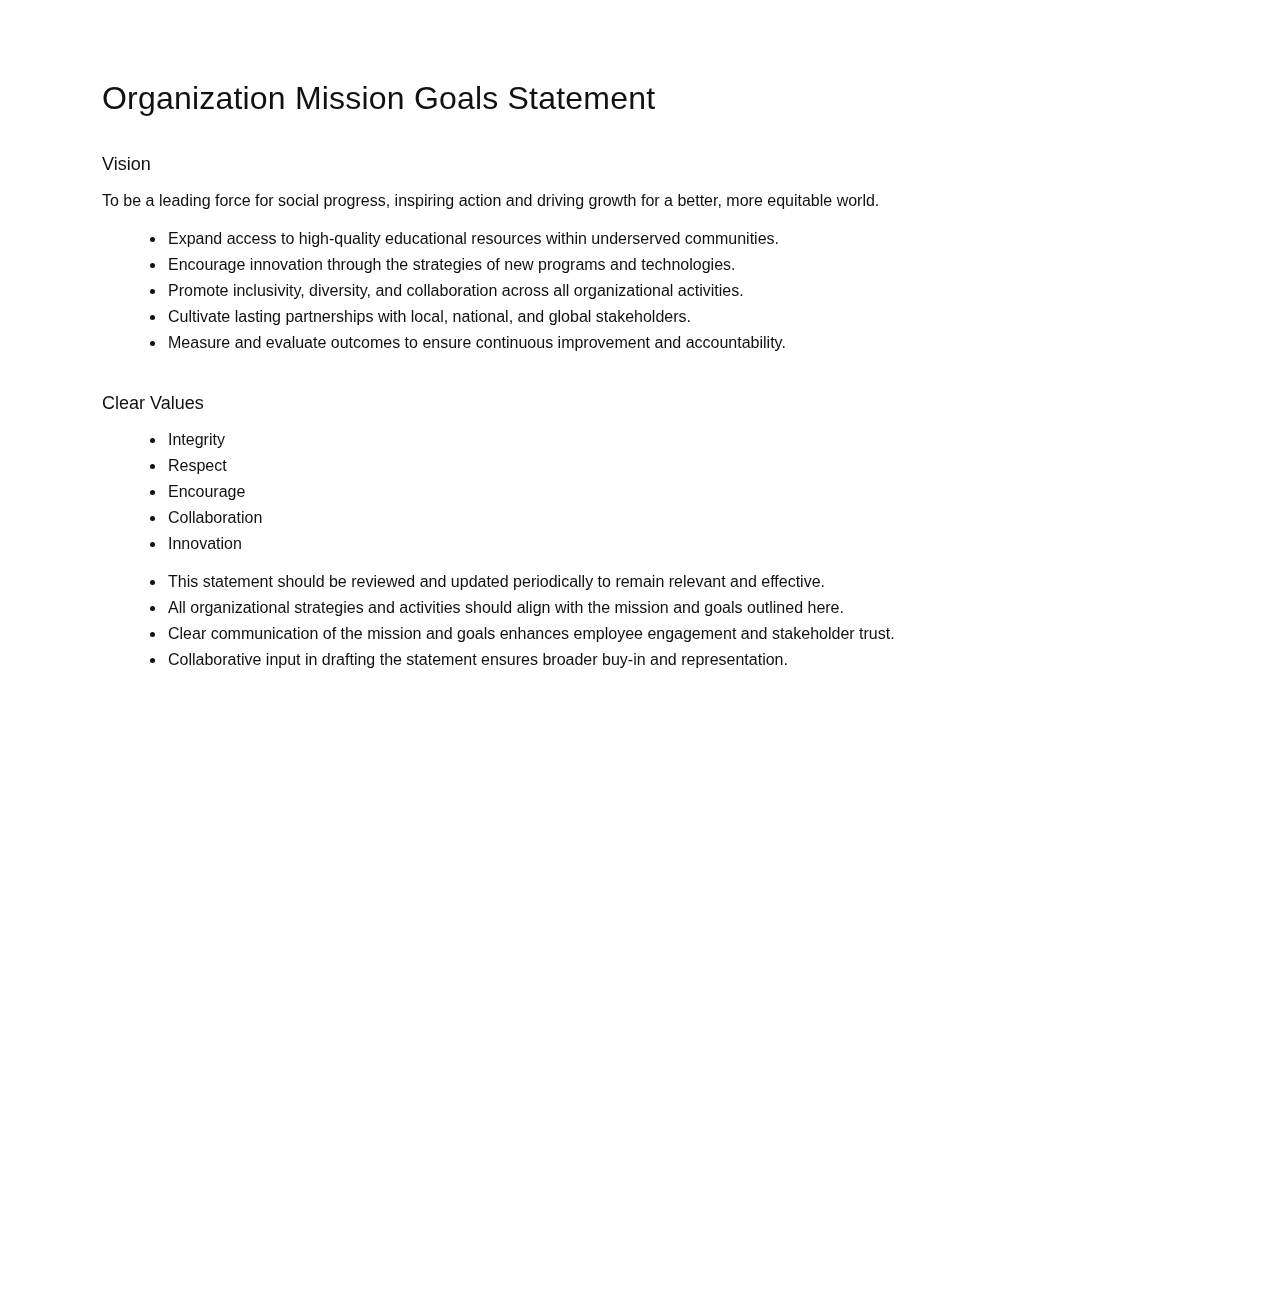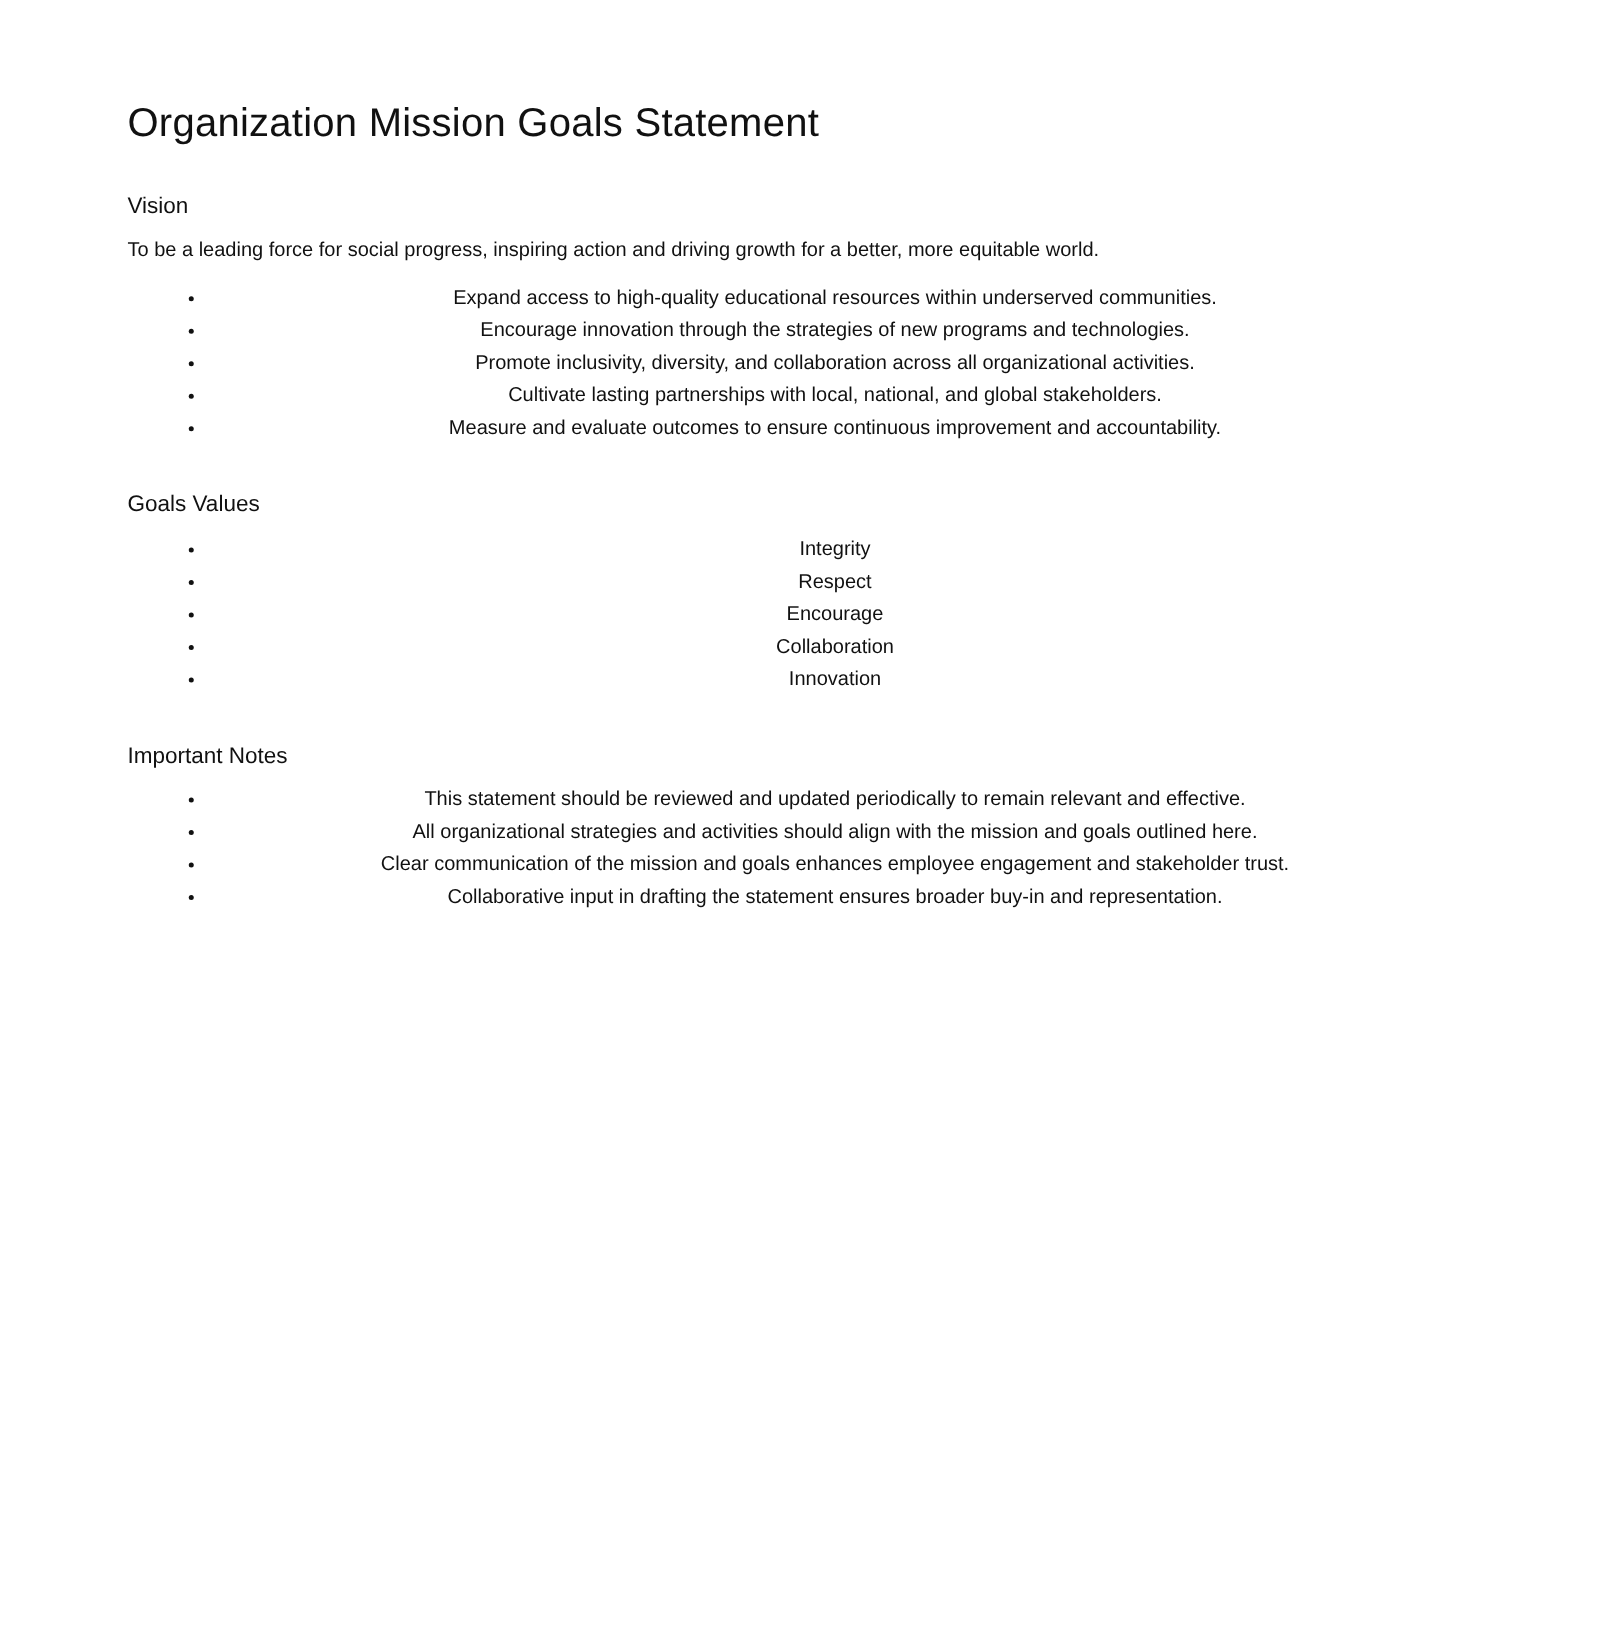--- a/index.html
+++ b/index.html
@@ -35,21 +35,20 @@
   p.section-paragraph {
     font-size: 16px;
     line-height: 27px;
     margin: 12px 0;
     max-width: 1066px;
   }
   ul.bullet-list {
     margin: 12px 0;
     padding-left: 64px;
     list-style-type: disc;
-    text-align: center;
   }
   ul.bullet-list li {
     font-size: 16px;
     line-height: 26px;
     padding-left: 2px;
   }
 </style>
 </head>
 <body>
 
@@ -67,32 +66,31 @@
     <ul class="bullet-list">
       <li>Expand access to high-quality educational resources within underserved communities.</li>
       <li>Encourage innovation through the strategies of new programs and technologies.</li>
       <li>Promote inclusivity, diversity, and collaboration across all organizational activities.</li>
       <li>Cultivate lasting partnerships with local, national, and global stakeholders.</li>
       <li>Measure and evaluate outcomes to ensure continuous improvement and accountability.</li>
     </ul>
   </section>
 
   <section>
-    <h2 class="section-heading">Goals Values</h2>
+    <h2 class="section-heading">Clear Values</h2>
     <ul class="bullet-list">
       <li>Integrity</li>
       <li>Respect</li>
       <li>Encourage</li>
       <li>Collaboration</li>
       <li>Innovation</li>
     </ul>
   </section>
 
   <section>
-    <h2 class="section-heading">Important Notes</h2>
     <ul class="bullet-list">
       <li>This statement should be reviewed and updated periodically to remain relevant and effective.</li>
       <li>All organizational strategies and activities should align with the mission and goals outlined here.</li>
       <li>Clear communication of the mission and goals enhances employee engagement and stakeholder trust.</li>
       <li>Collaborative input in drafting the statement ensures broader buy-in and representation.</li>
     </ul>
   </section>
 
 </main>
 

